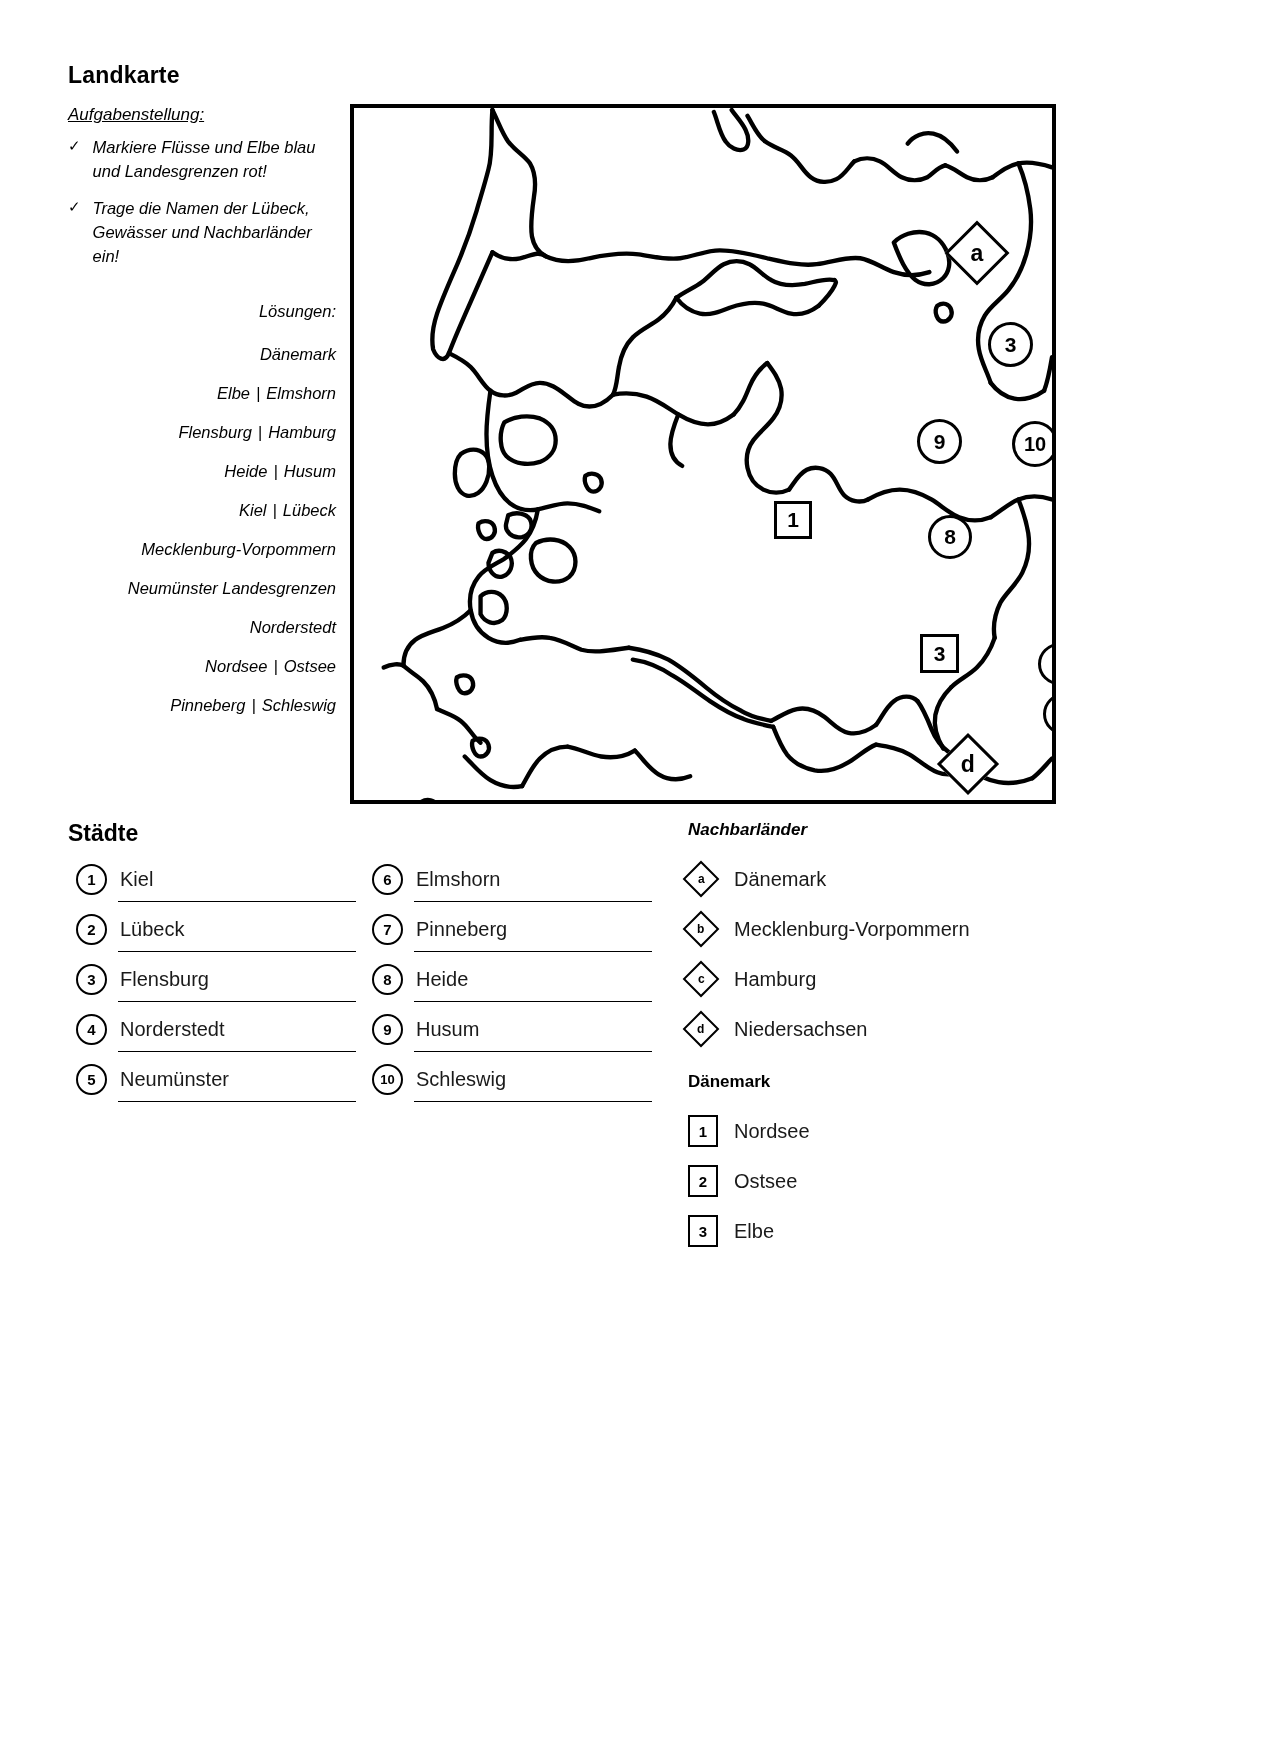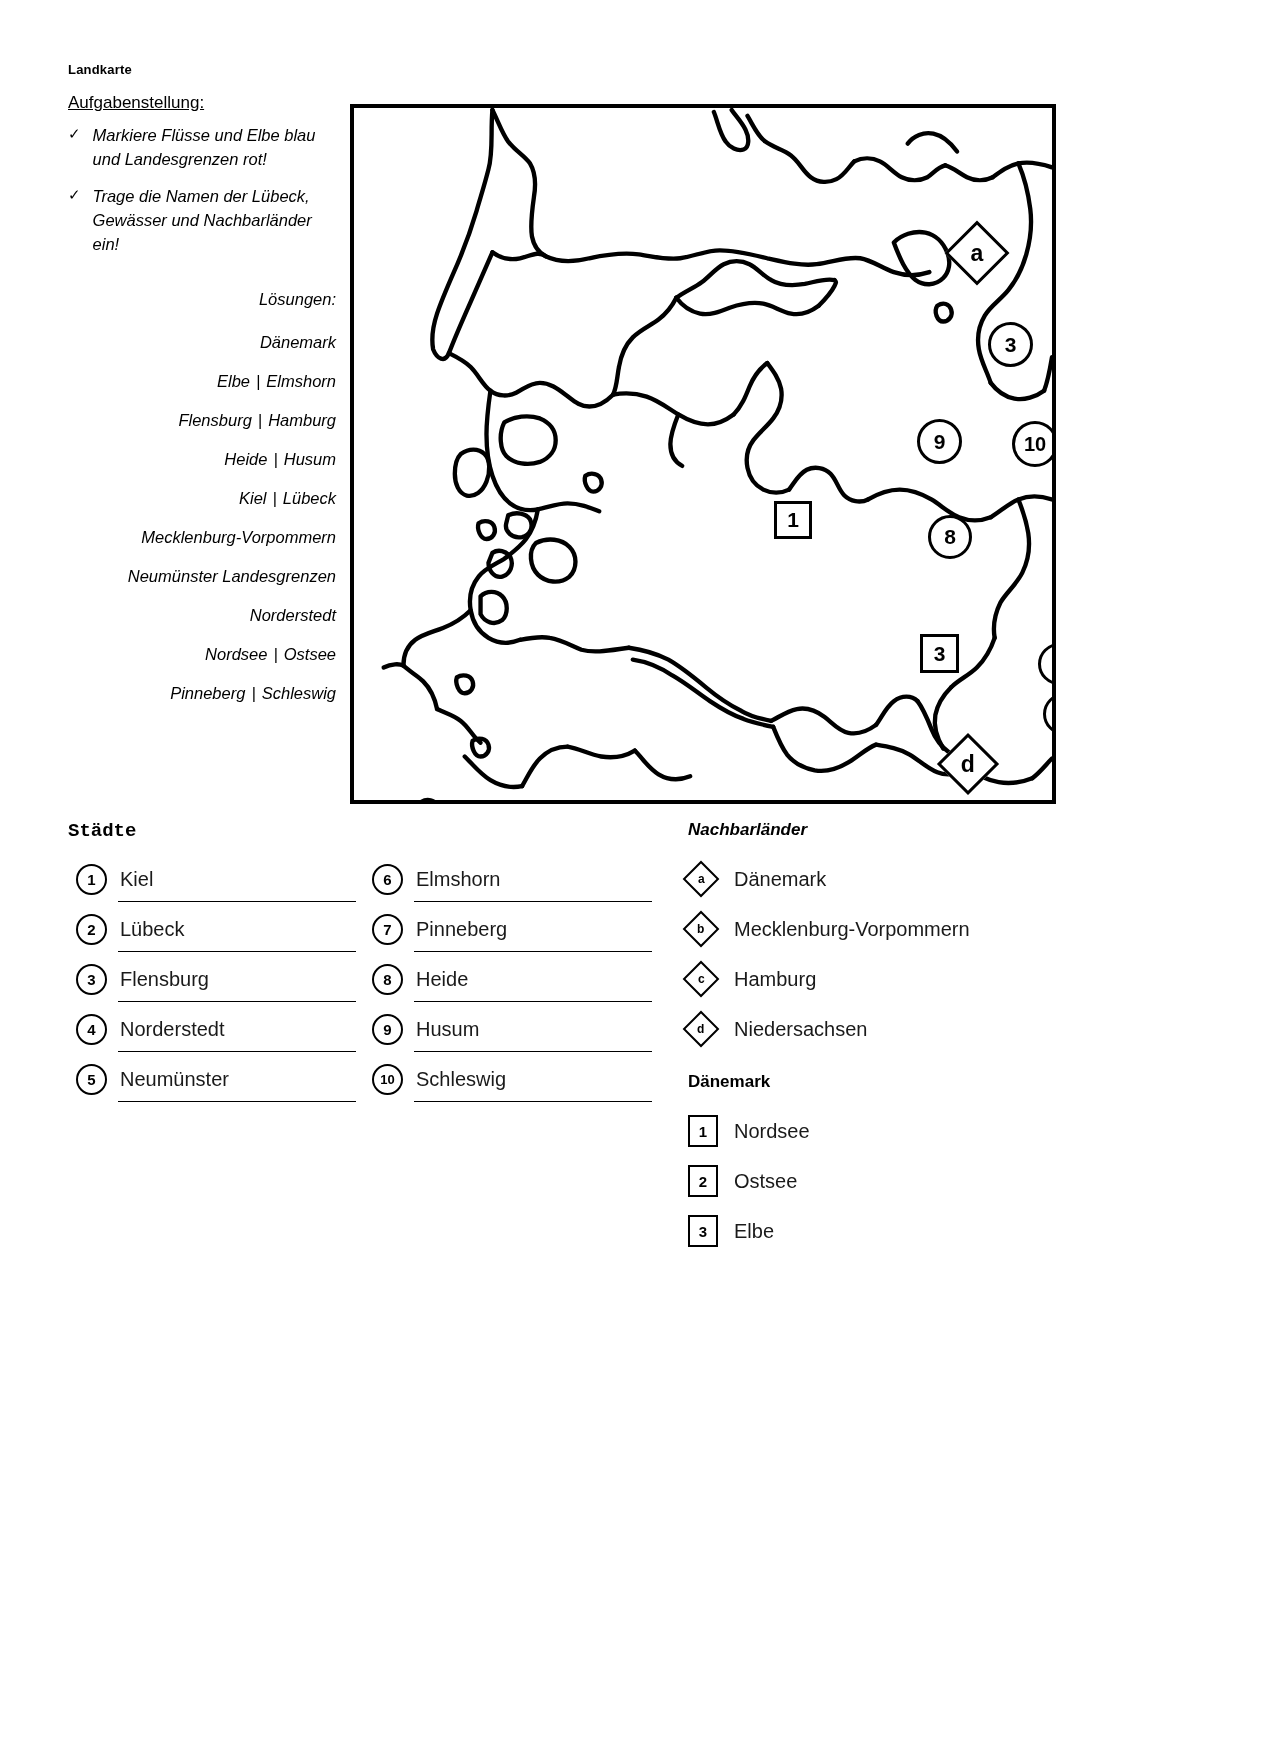--- a/index.html
+++ b/index.html
@@ -4,22 +4,22 @@
 <style>
   html,body{margin:0;padding:0;background:#fff;}
   body{width:1264px;height:1758px;position:relative;
        font-family:"Liberation Sans",sans-serif;color:#000;
        -webkit-font-smoothing:antialiased;}
 
   .page{position:absolute;inset:0;}
 
   
   #left-col{position:absolute;left:68px;top:62px;width:268px;}
-  #worksheet-title{font-size:13px;font-weight:bold;letter-spacing:.2px;margin:0 0 16px 0;}
-  #task-heading{font-size:17px;text-decoration:underline;margin:0 0 10px 0;}
+  #worksheet-title{font-size:23px;font-weight:bold;letter-spacing:.2px;margin:0 0 16px 0;}
+  #task-heading{font-size:17px;font-style:italic;text-decoration:underline;margin:0 0 10px 0;}
   .task-item{display:flex;gap:12px;margin:0 0 12px 0;align-items:flex-start;}
   .check{font-size:15px;line-height:1.45;flex:0 0 auto;}
   .task-text{font-size:16.5px;font-style:italic;line-height:1.47;}
 
   #solutions{margin-top:34px;text-align:right;}
   #solutions-heading{font-size:16.5px;font-style:italic;margin-bottom:24px;}
   .sol-line{font-size:16.5px;font-style:italic;margin-bottom:20px;white-space:nowrap;}
   .sep{padding:0 6px;}
 
   
@@ -43,21 +43,21 @@
   .badge-circle{width:31px;height:31px;border:2px solid #000;border-radius:50%;font-size:15px;}
   .badge-square{width:30px;height:32px;border:2.5px solid #000;font-size:15px;}
   .badge-diamond{width:26px;height:26px;border:2px solid #000;transform:rotate(45deg);font-size:12px;}
   .badge-diamond > span{transform:rotate(-45deg);display:block;}
   .ans-text{font-size:20px;color:#1a1a1a;padding-left:13px;line-height:1;white-space:nowrap;}
   .ans-rule{position:absolute;left:42px;bottom:2px;height:0;border-bottom:1.6px solid #000;}
 
   #col-staedte{position:absolute;left:76px;top:34px;width:280px;}
   #col-staedte2{position:absolute;left:372px;top:34px;width:280px;}
   #col-staedte .ans-rule,#col-staedte2 .ans-rule{width:238px;}
-  #col-staedte-head{position:absolute;left:68px;top:0px;font-size:19px;font-weight:bold;font-family:Liberation Mono, monospace;}
+  #col-staedte-head{position:absolute;left:68px;top:0px;font-size:23px;font-weight:bold;}
   #col-laender-head{position:absolute;left:688px;top:0px;font-size:17px;font-weight:bold;font-style:italic;}
   #col-gewaesser-head{position:absolute;left:688px;top:252px;font-size:17px;font-weight:bold;}
   #col-laender-list{position:absolute;left:688px;top:34px;width:370px;}
   #col-gewaesser-list{position:absolute;left:688px;top:286px;width:370px;}
 </style>
 </head>
 <body>
 
 <div class="page">
 

